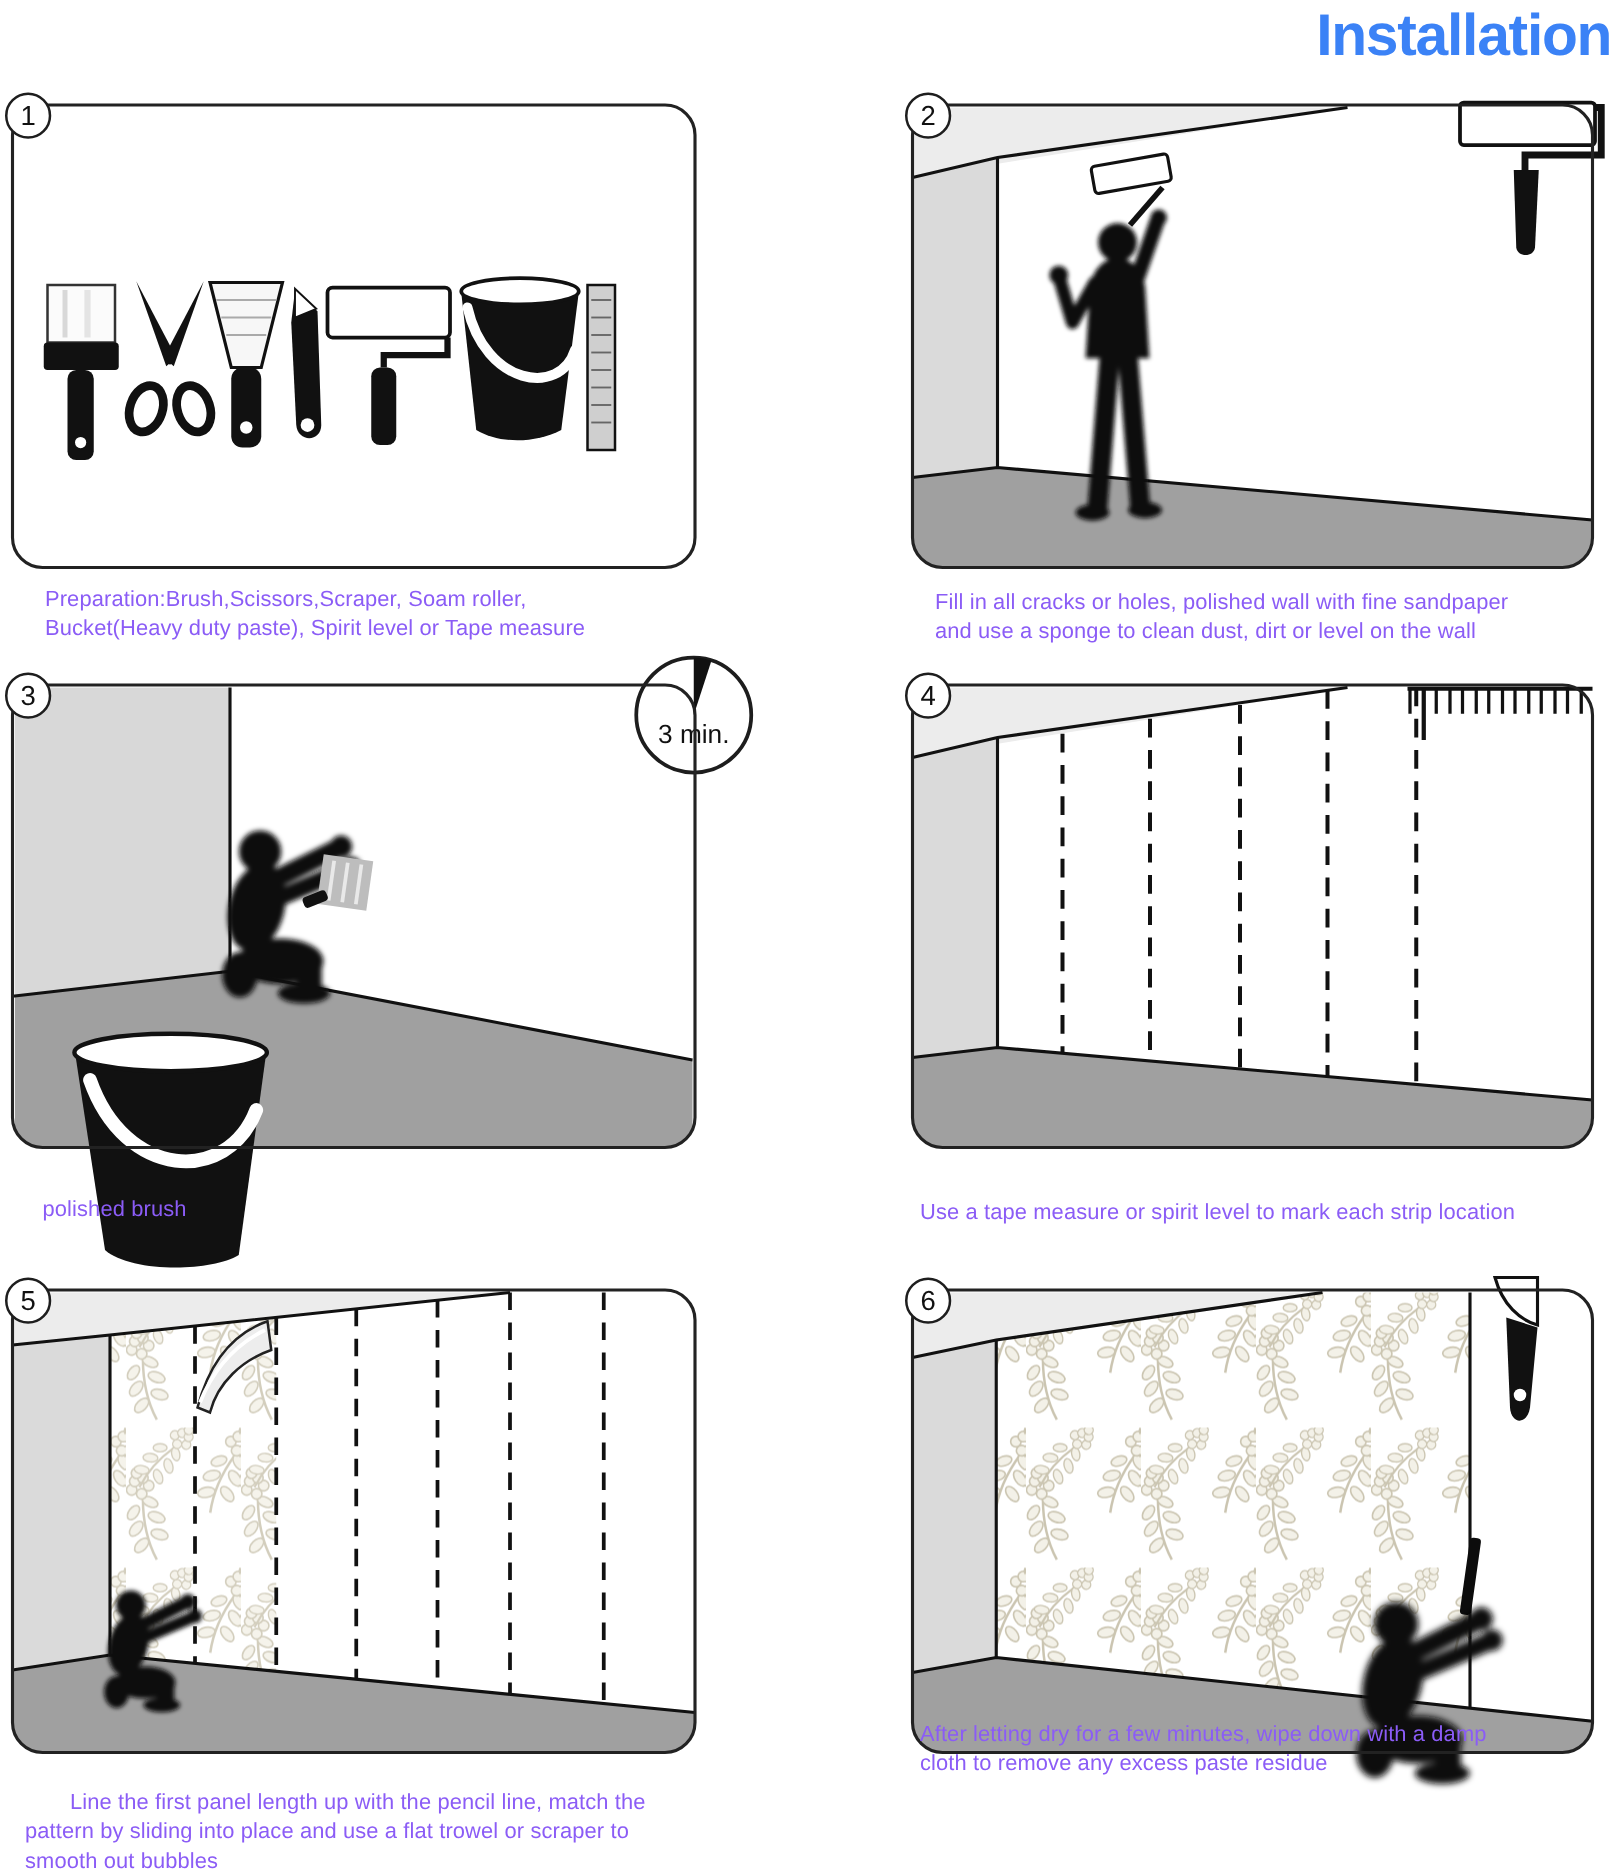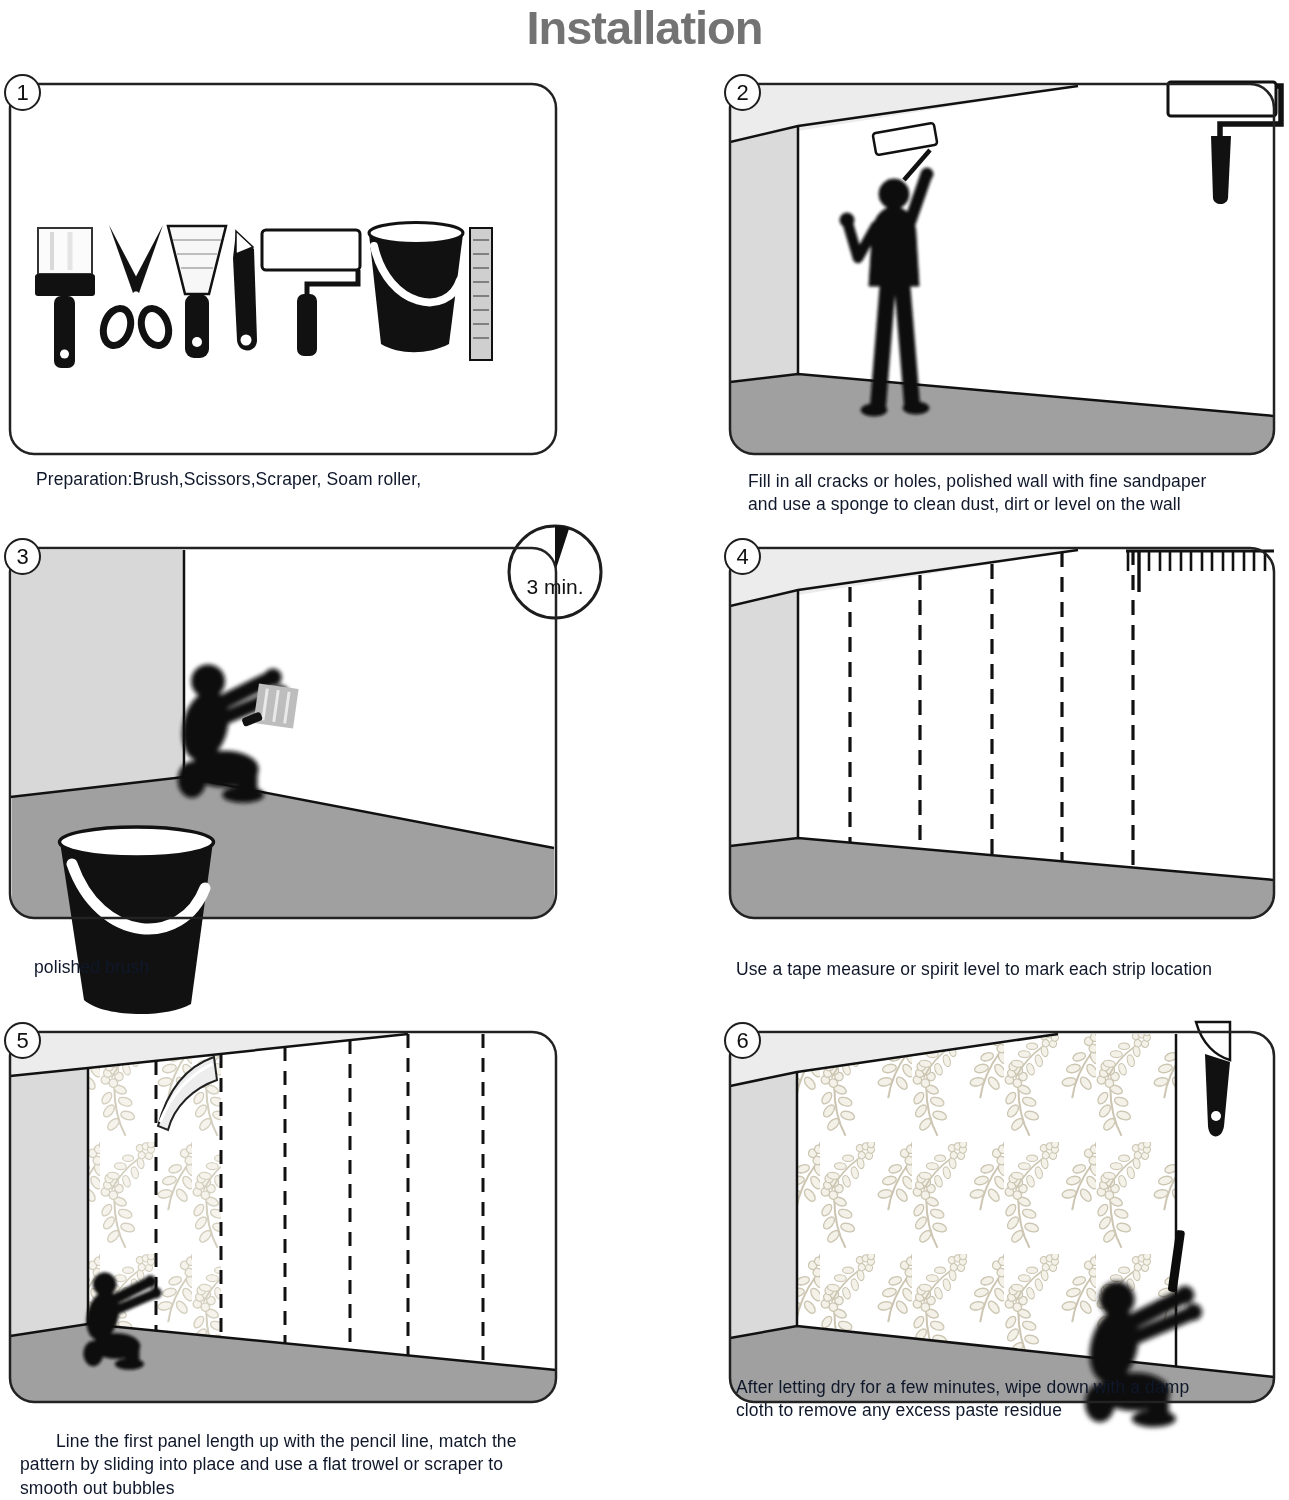--- a/index.html
+++ b/index.html
@@ -1,25 +1,25 @@
 <!DOCTYPE html>
 <html><head>
 <meta charset="utf-8">
 <style>
   html,body{margin:0;padding:0;background:#fff;}
   .canvas{position:relative;width:1289px;height:1500px;background:#fff;overflow:hidden;
           font-family:"Liberation Sans",sans-serif;color:#141414;}
-  .title{position:absolute;top:0;left:0;width:100%;text-align:center;
-         font-size:47px;font-weight:700;letter-spacing:-1px;color:#737373;}
+  .title{position:absolute;top:0;left:0;width:100%;text-align:right;
+         font-size:47px;font-weight:700;letter-spacing:-1px;color:#3b82f6;}
   .panel{position:absolute;}
   .panel svg{overflow:visible;display:block;}
   .badge{position:absolute;width:33px;height:33px;border:2.5px solid #1e1e1e;border-radius:50%;
          background:#fff;display:flex;align-items:center;justify-content:center;
          font-size:22px;color:#111;z-index:6;}
-  .caption{position:absolute;font-size:17.5px;line-height:1.33;color:#0f172a;letter-spacing:.1px;}
+  .caption{position:absolute;font-size:17.5px;line-height:1.33;color:#8b5cf6;letter-spacing:.1px;}
   .caption .ind{padding-left:36px;}
   .defsvg{position:absolute;width:0;height:0;}
 </style>
 </head>
 <body>
 
 <div class="canvas">
 
   <svg class="defsvg" aria-hidden="true">
     <defs>
@@ -289,20 +289,21 @@
 
   <div class="badge" style="left:4px;top:74px">1</div>
   <div class="badge" style="left:724px;top:74px">2</div>
   <div class="badge" style="left:4px;top:538px">3</div>
   <div class="badge" style="left:724px;top:538px">4</div>
   <div class="badge" style="left:4px;top:1022px">5</div>
   <div class="badge" style="left:724px;top:1022px">6</div>
 
   <div class="caption" style="left:36px;top:468px;width:530px">
     <div>Preparation:Brush,Scissors,Scraper, Soam roller,</div>
+    <div>Bucket(Heavy duty paste), Spirit level or Tape measure</div>
   </div>
   <div class="caption" style="left:748px;top:470px;width:540px">
     <div>Fill in all cracks or holes, polished wall with fine sandpaper</div>
     <div>and use a sponge to clean dust, dirt or level on the wall</div>
   </div>
   <div class="caption" style="left:34px;top:956px;width:530px">
     <div>polished brush</div>
   </div>
   <div class="caption" style="left:736px;top:958px;width:545px">
     <div>Use a tape measure or spirit level to mark each strip location</div>

